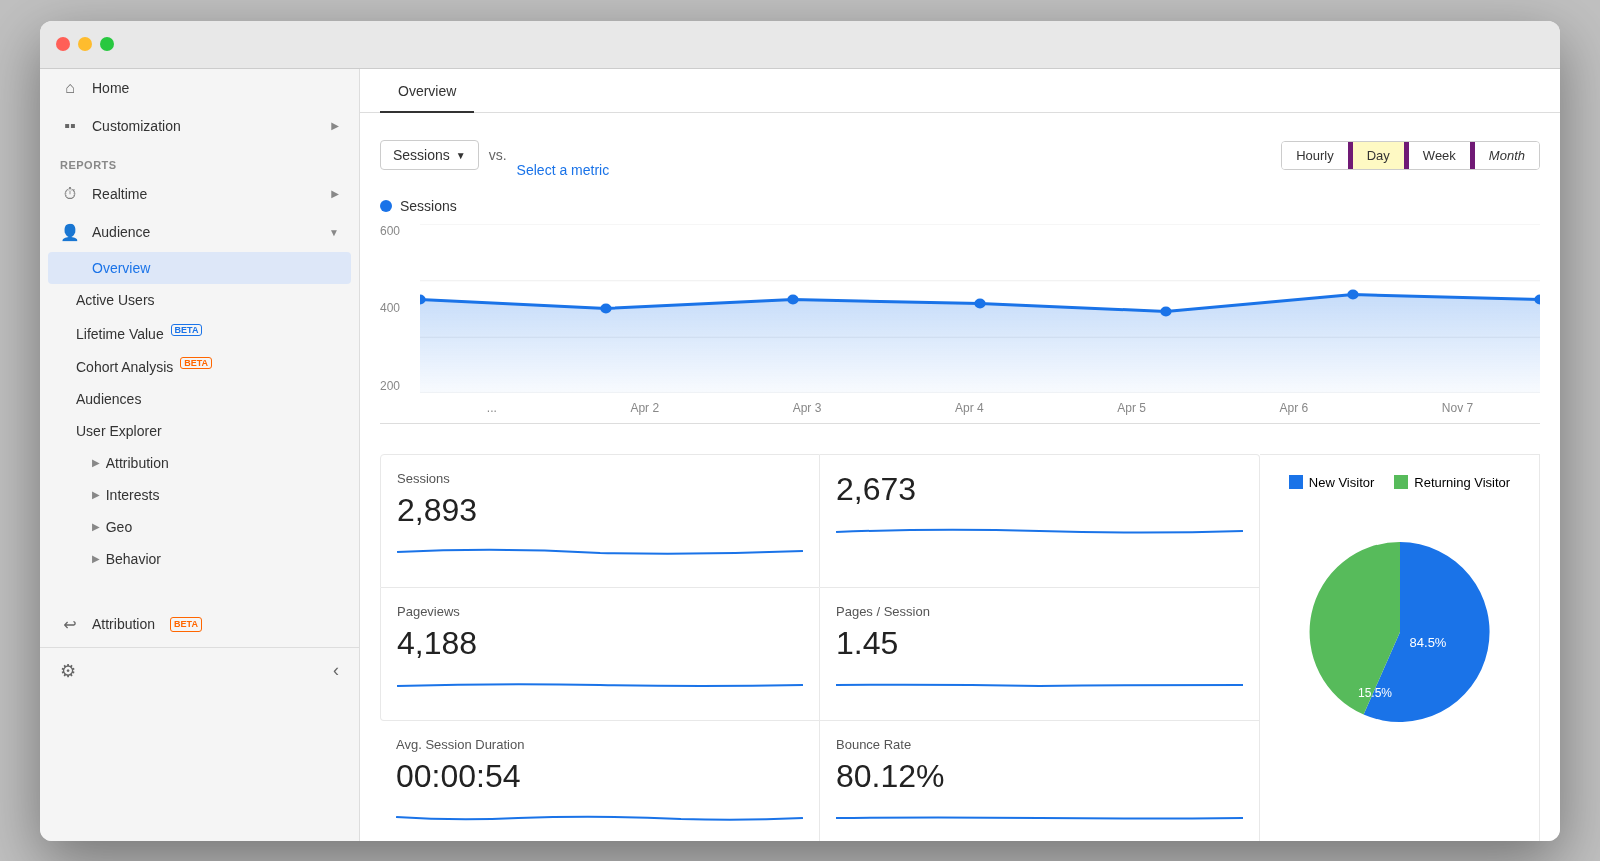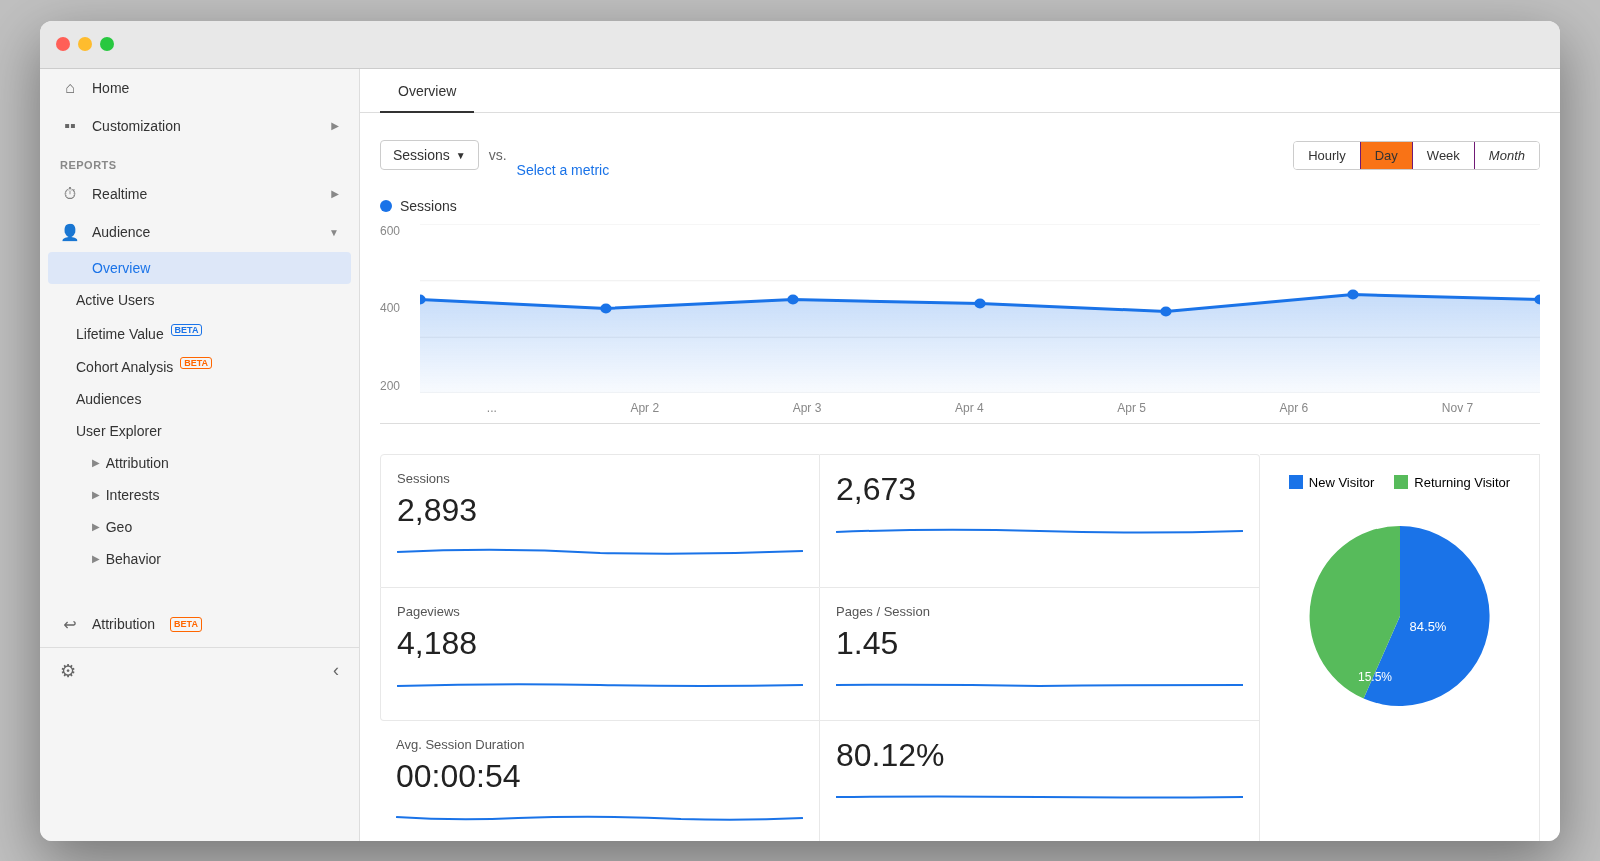--- a/index.html
+++ b/index.html
@@ -189,27 +189,27 @@
       display: flex;
       border: 1px solid #ccc;
       border-radius: 4px;
       overflow: hidden;
     }
     .time-btn {
       padding: 6px 14px;
       font-size: 13px;
       background: #fff;
       border: none;
-      border-right: 1px solid #701a75;
+      border-right: 5px solid #701a75;
       cursor: pointer;
       color: #333;
     }
     .time-btn:last-child { border-right: none; font-style: italic; }
     .time-btn.active {
-      background: #f97316;
+      background: #fef9c3;
       font-weight: 500;
     }
     
     .chart-area {
       position: relative;
       margin-bottom: 30px;
     }
     .chart-legend {
       display: flex;
       align-items: center;
@@ -501,21 +501,21 @@
             </svg>
           </div>
 
           <div class="metric-card">
             <div class="metric-value">2,673</div>
             <svg class="metric-sparkline" width="100%" height="30" viewBox="0 0 200 30" preserveAspectRatio="none">
               <path d="M0,16 Q50,12 100,15 Q150,18 200,15" fill="none" stroke="#1a73e8" stroke-width="2"></path>
             </svg>
           </div>
 
-          <div class="pie-section" style="grid-row: 1 / 4; grid-column: 3; border:1px solid #e8e8e8; border-left:none; padding:20px; display:flex; flex-direction:column; align-items:center;">
+          <div class="pie-section" style="grid-row: 1 / 4; grid-column: 3; border:1px solid #e8e8e8; border-left:none; padding:20px; display:flex; flex-direction:column; align-items:center;gap:16px;">
             <div class="pie-legend">
               <div class="pie-legend-item">
                 <div class="pie-legend-color" style="background:#1a73e8;"></div>
                 <span>New Visitor</span>
               </div>
               <div class="pie-legend-item">
                 <div class="pie-legend-color" style="background:#57bb5b;"></div>
                 <span>Returning Visitor</span>
               </div>
             </div>
@@ -549,20 +549,21 @@
 
           <div class="metric-card" style="border-top:none;">
             <div class="metric-title">Avg. Session Duration</div>
             <div class="metric-value">00:00:54</div>
             <svg class="metric-sparkline" width="100%" height="30" viewBox="0 0 200 30" preserveAspectRatio="none">
               <path d="M0,14 Q30,18 60,15 Q100,12 140,16 Q170,18 200,15" fill="none" stroke="#1a73e8" stroke-width="2"></path>
             </svg>
           </div>
 
           <div class="metric-card" style="border-top:none;border-left:none;">
+            <div class="metric-title">Bounce Rate</div>
             <div class="metric-value">80.12%</div>
             <svg class="metric-sparkline" width="100%" height="30" viewBox="0 0 200 30" preserveAspectRatio="none">
               <path d="M0,15 Q50,14 100,15 Q150,16 200,15" fill="none" stroke="#1a73e8" stroke-width="2"></path>
             </svg>
           </div>
         </div>
       </div>
     </div>
   </div>
 </div>

